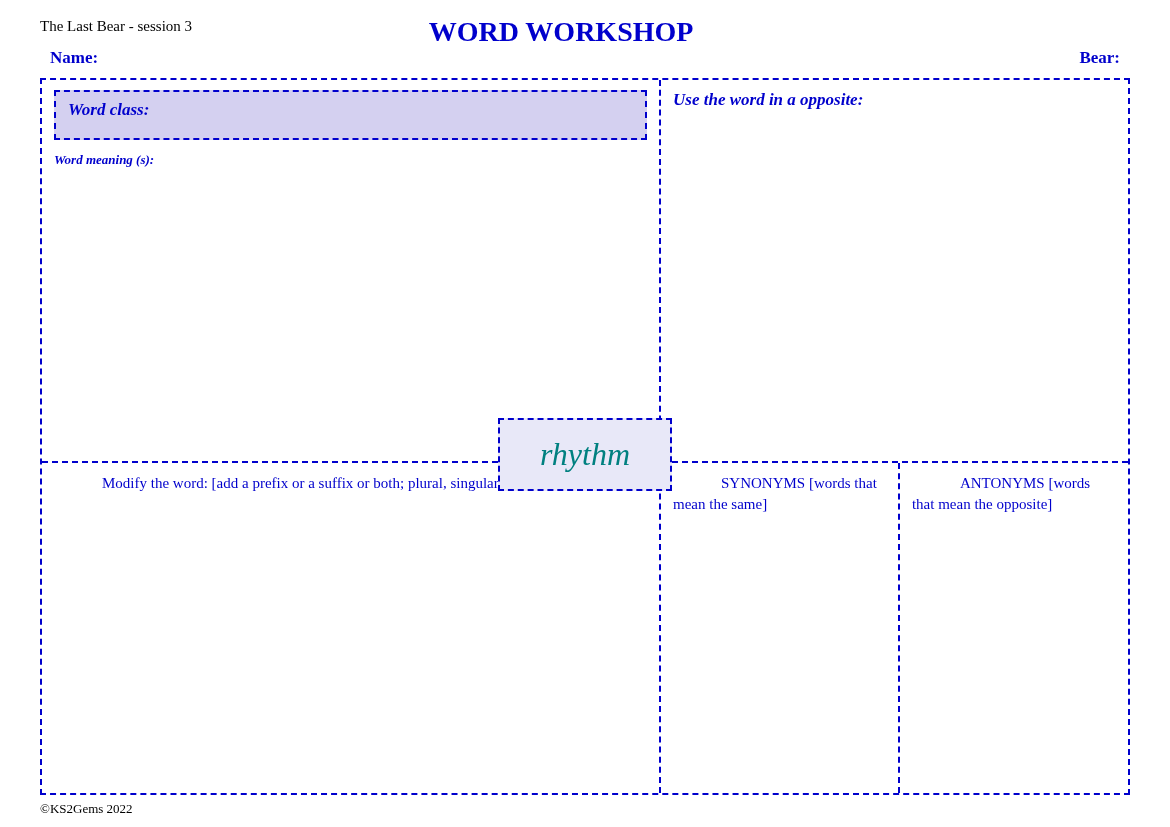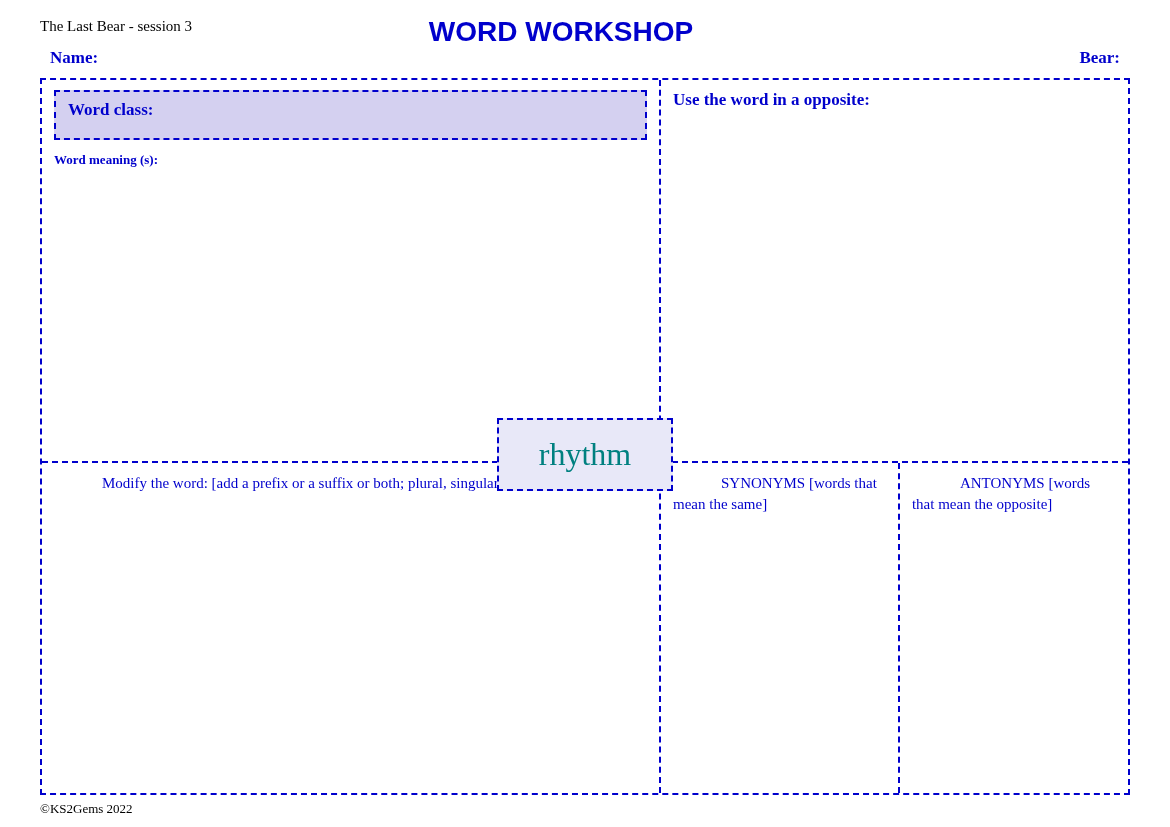--- a/index.html
+++ b/index.html
@@ -36,21 +36,21 @@
       color: #000000;
       font-family: 'Comic Sans MS', cursive;
     }
 
     .main-title {
       font-size: 28px;
       font-weight: bold;
       color: #0000cc;
       text-align: center;
       flex: 1;
-      font-family: Liberation Sans, sans-serif;
+      font-family: Liberation Serif, serif;
       margin-top: -2px;
     }
 
     .name-date-row {
       display: flex;
       justify-content: space-between;
       margin-bottom: 10px;
       padding: 0 10px;
     }
 
@@ -195,21 +195,21 @@
     <span style="flex:0 0 200px;"></span>
   </div>
 
   <div class="name-date-row">
     <span class="name-label">Name:</span>
     <span class="date-label">Bear:</span>
   </div>
 
   <div class="worksheet">
 
-    <div class="top-section" style="position:relative;">
+    <div class="top-section" style="position:relative;font-style:italic;">
 
       <div class="left-panel">
         <div class="word-class-box">
           <span class="word-class-label">Word class:</span>
         </div>
         <div class="word-meaning-label">Word meaning (s):</div>
       </div>
 
       <div class="right-panel">
         <span class="use-word-label">Use the word in a opposite:</span>

